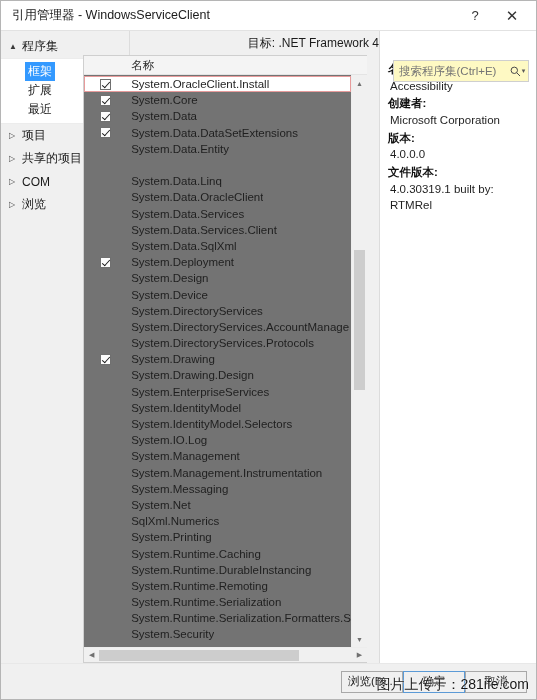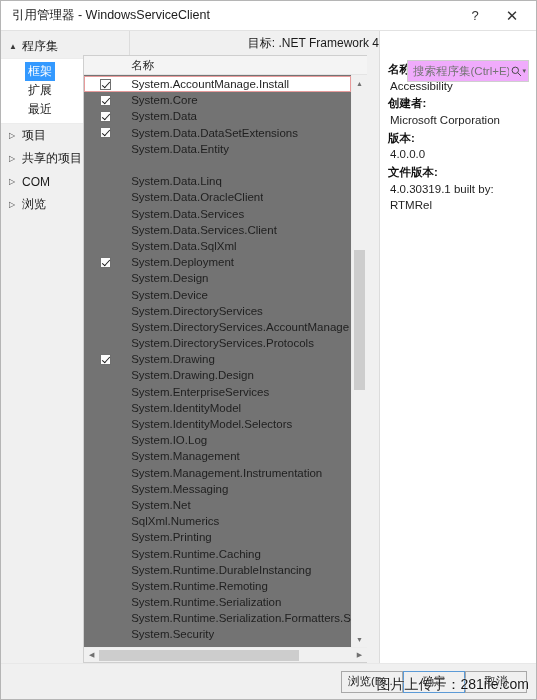--- a/index.html
+++ b/index.html
@@ -355,21 +355,21 @@
           <span class="col-chk"></span>
           <span class="col-name">名称</span>
         </div>
 
         <div id="list-body">
           <div id="rows">
               <div class="row highlighted">
                 <span class="chk-cell">
                   <span class="cbox on"></span>
                 </span>
-                <span class="name-cell">System.AccountManage.Install</span>
+                <span class="name-cell">System.OracleClient.Install</span>
               </div>
               <div class="row">
                 <span class="chk-cell">
                   <span class="cbox on"></span>
                 </span>
                 <span class="name-cell">System.Core</span>
               </div>
               <div class="row">
                 <span class="chk-cell">
                   <span class="cbox on"></span>
@@ -581,21 +581,21 @@
           <div class="hsb-arrow">◀</div>
           <div id="htrack">
             <div id="hthumb"></div>
           </div>
           <div class="hsb-arrow">▶</div>
         </div>
       </div>
     </div>
 
     <div id="details">
-      <div style="position:absolute; top:29px; right:7px; width:122px; height:22px; display:flex; align-items:center; background:#f0abfc; border:1px solid #cfcfcf;justify-content:space-between;">
+      <div style="position:absolute; top:29px; right:7px; width:136px; height:22px; display:flex; align-items:center; background:#fef9c3; border:1px solid #cfcfcf;justify-content:space-between;">
         <input id="search-input" style="flex: 1 1 auto; border: none; outline: none; font-size: 11.5px; color: rgb(107, 107, 107); font-family: &quot;Liberation Sans&quot;, sans-serif; padding-left: 5px; background: transparent; min-width: 0px;" placeholder="搜索程序集(Ctrl+E)">
         <span style="width:17px; display:flex; align-items:center; justify-content:center;">
           <svg width="11" height="11" viewBox="0 0 11 11">
               <circle cx="4.3" cy="4.3" r="3.2" fill="none" stroke="#4a4a4a" stroke-width="1"></circle>
               <line x1="6.7" y1="6.7" x2="10" y2="10" stroke="#4a4a4a" stroke-width="1"></line>
             </svg>
         </span>
         <span style="width:9px; font-size:7px; color:#5a5a5a;">▾</span>
       </div>
 

